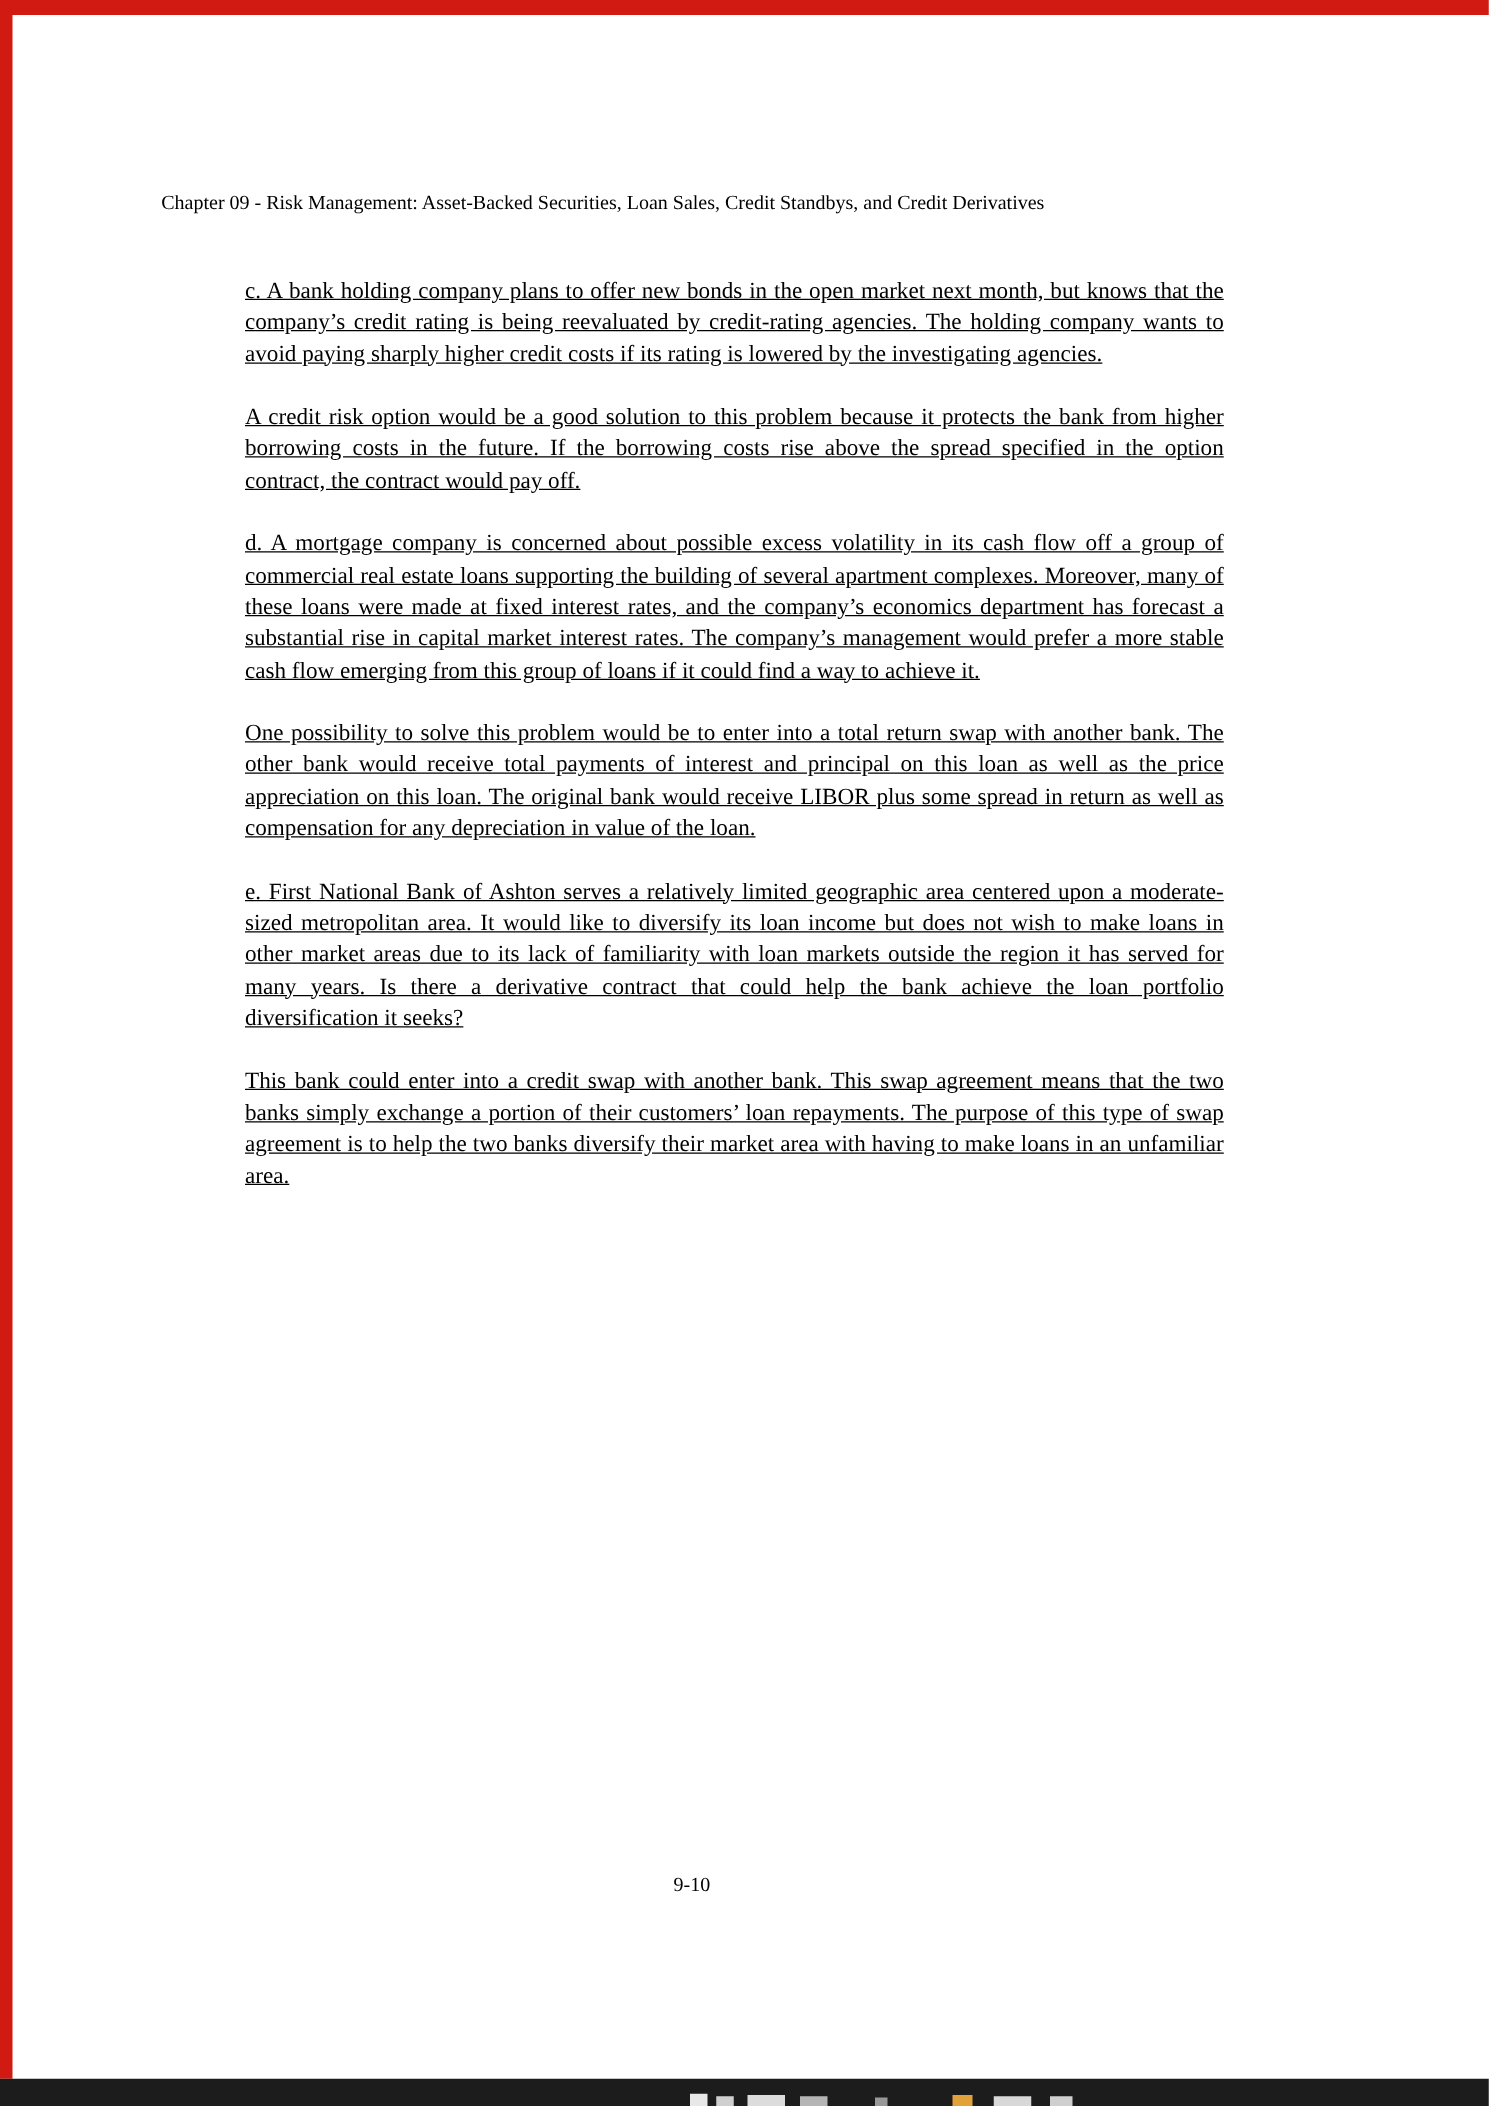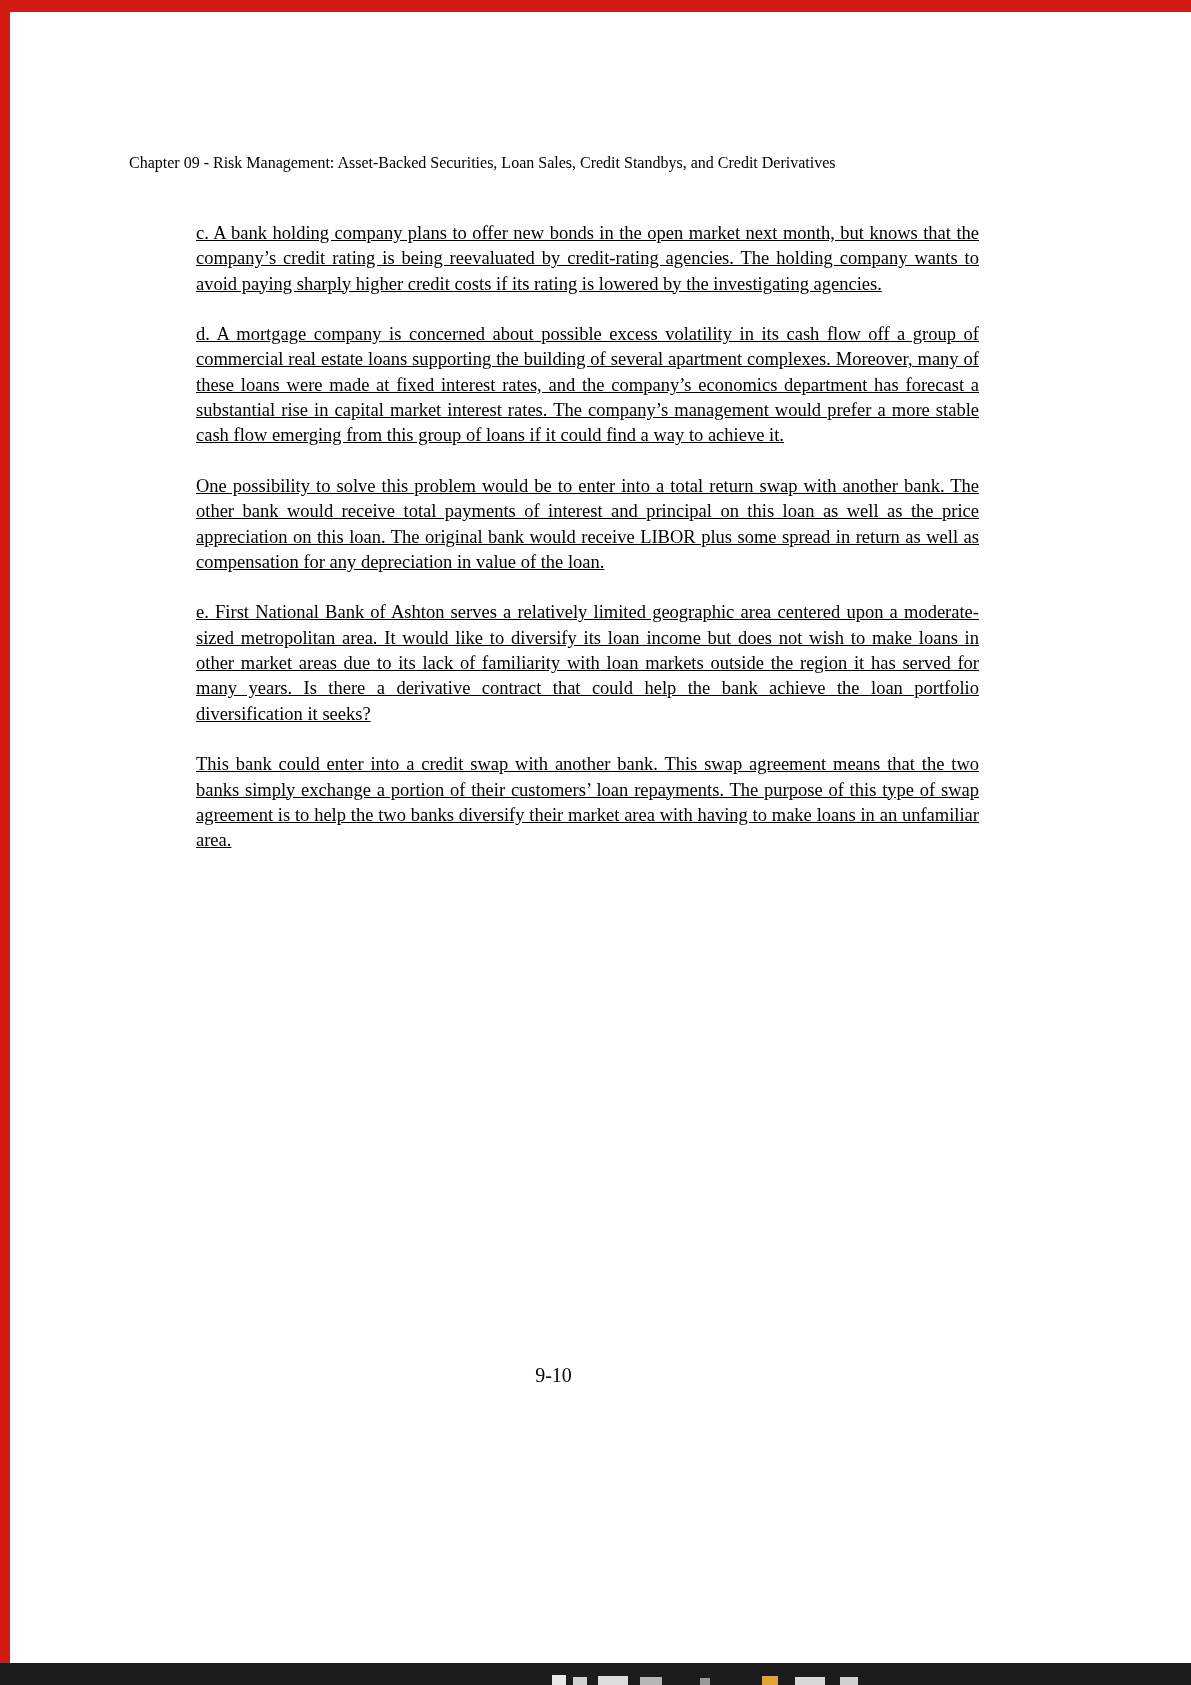--- a/index.html
+++ b/index.html
@@ -43,24 +43,24 @@
     line-height: 25.3px;
     text-decoration: underline;
   }
   .doc-body p {
     text-align: justify;
     margin: 0 0 25.3px 0;
   }
 
   .page-number {
     position: absolute;
-    top: 1364px; left: 129px;
+    top: 1500px; left: 129px;
     width: 849px;
     text-align: center;
-    font-size: 20px;
+    font-size: 16px;
   }
 
   
   .taskbar {
     position: absolute;
     left: 0; bottom: 0;
     width: 1191px; height: 22px;
     background: #1c1c1c;
   }
   .tb-icon { position: absolute; bottom: 0; }
@@ -75,20 +75,21 @@
 </style>
 </head>
 <body>
 
 <div class="doc-page">
 
   <div class="chapter-header">Chapter 09 - Risk Management: Asset-Backed Securities, Loan Sales, Credit Standbys, and Credit Derivatives</div>
 
   <div class="doc-body">
     <p>c. A bank holding company plans to offer new bonds in the open market next month, but knows that the company’s credit rating is being reevaluated by credit-rating agencies. The holding company wants to avoid paying sharply higher credit costs if its rating is lowered by the investigating agencies.</p>
+    <p>A credit risk option would be a good solution to this problem because it protects the bank from higher borrowing costs in the future. If the borrowing costs rise above the spread specified in the option contract, the contract would pay off.</p>
     <p>d. A mortgage company is concerned about possible excess volatility in its cash flow off a group of commercial real estate loans supporting the building of several apartment complexes. Moreover, many of these loans were made at fixed interest rates, and the company’s economics department has forecast a substantial rise in capital market interest rates. The company’s management would prefer a more stable cash flow emerging from this group of loans if it could find a way to achieve it.</p>
     <p>One possibility to solve this problem would be to enter into a total return swap with another bank. The other bank would receive total payments of interest and principal on this loan as well as the price appreciation on this loan. The original bank would receive LIBOR plus some spread in return as well as compensation for any depreciation in value of the loan.</p>
     <p>e. First National Bank of Ashton serves a relatively limited geographic area centered upon a moderate-sized metropolitan area. It would like to diversify its loan income but does not wish to make loans in other market areas due to its lack of familiarity with loan markets outside the region it has served for many years. Is there a derivative contract that could help the bank achieve the loan portfolio diversification it seeks?</p>
     <p>This bank could enter into a credit swap with another bank. This swap agreement means that the two banks simply exchange a portion of their customers’ loan repayments. The purpose of this type of swap agreement is to help the two banks diversify their market area with having to make loans in an unfamiliar area.</p>
   </div>
 
   <div class="page-number">9-10</div>
 </div>
 
 <div class="edge-top"></div>

